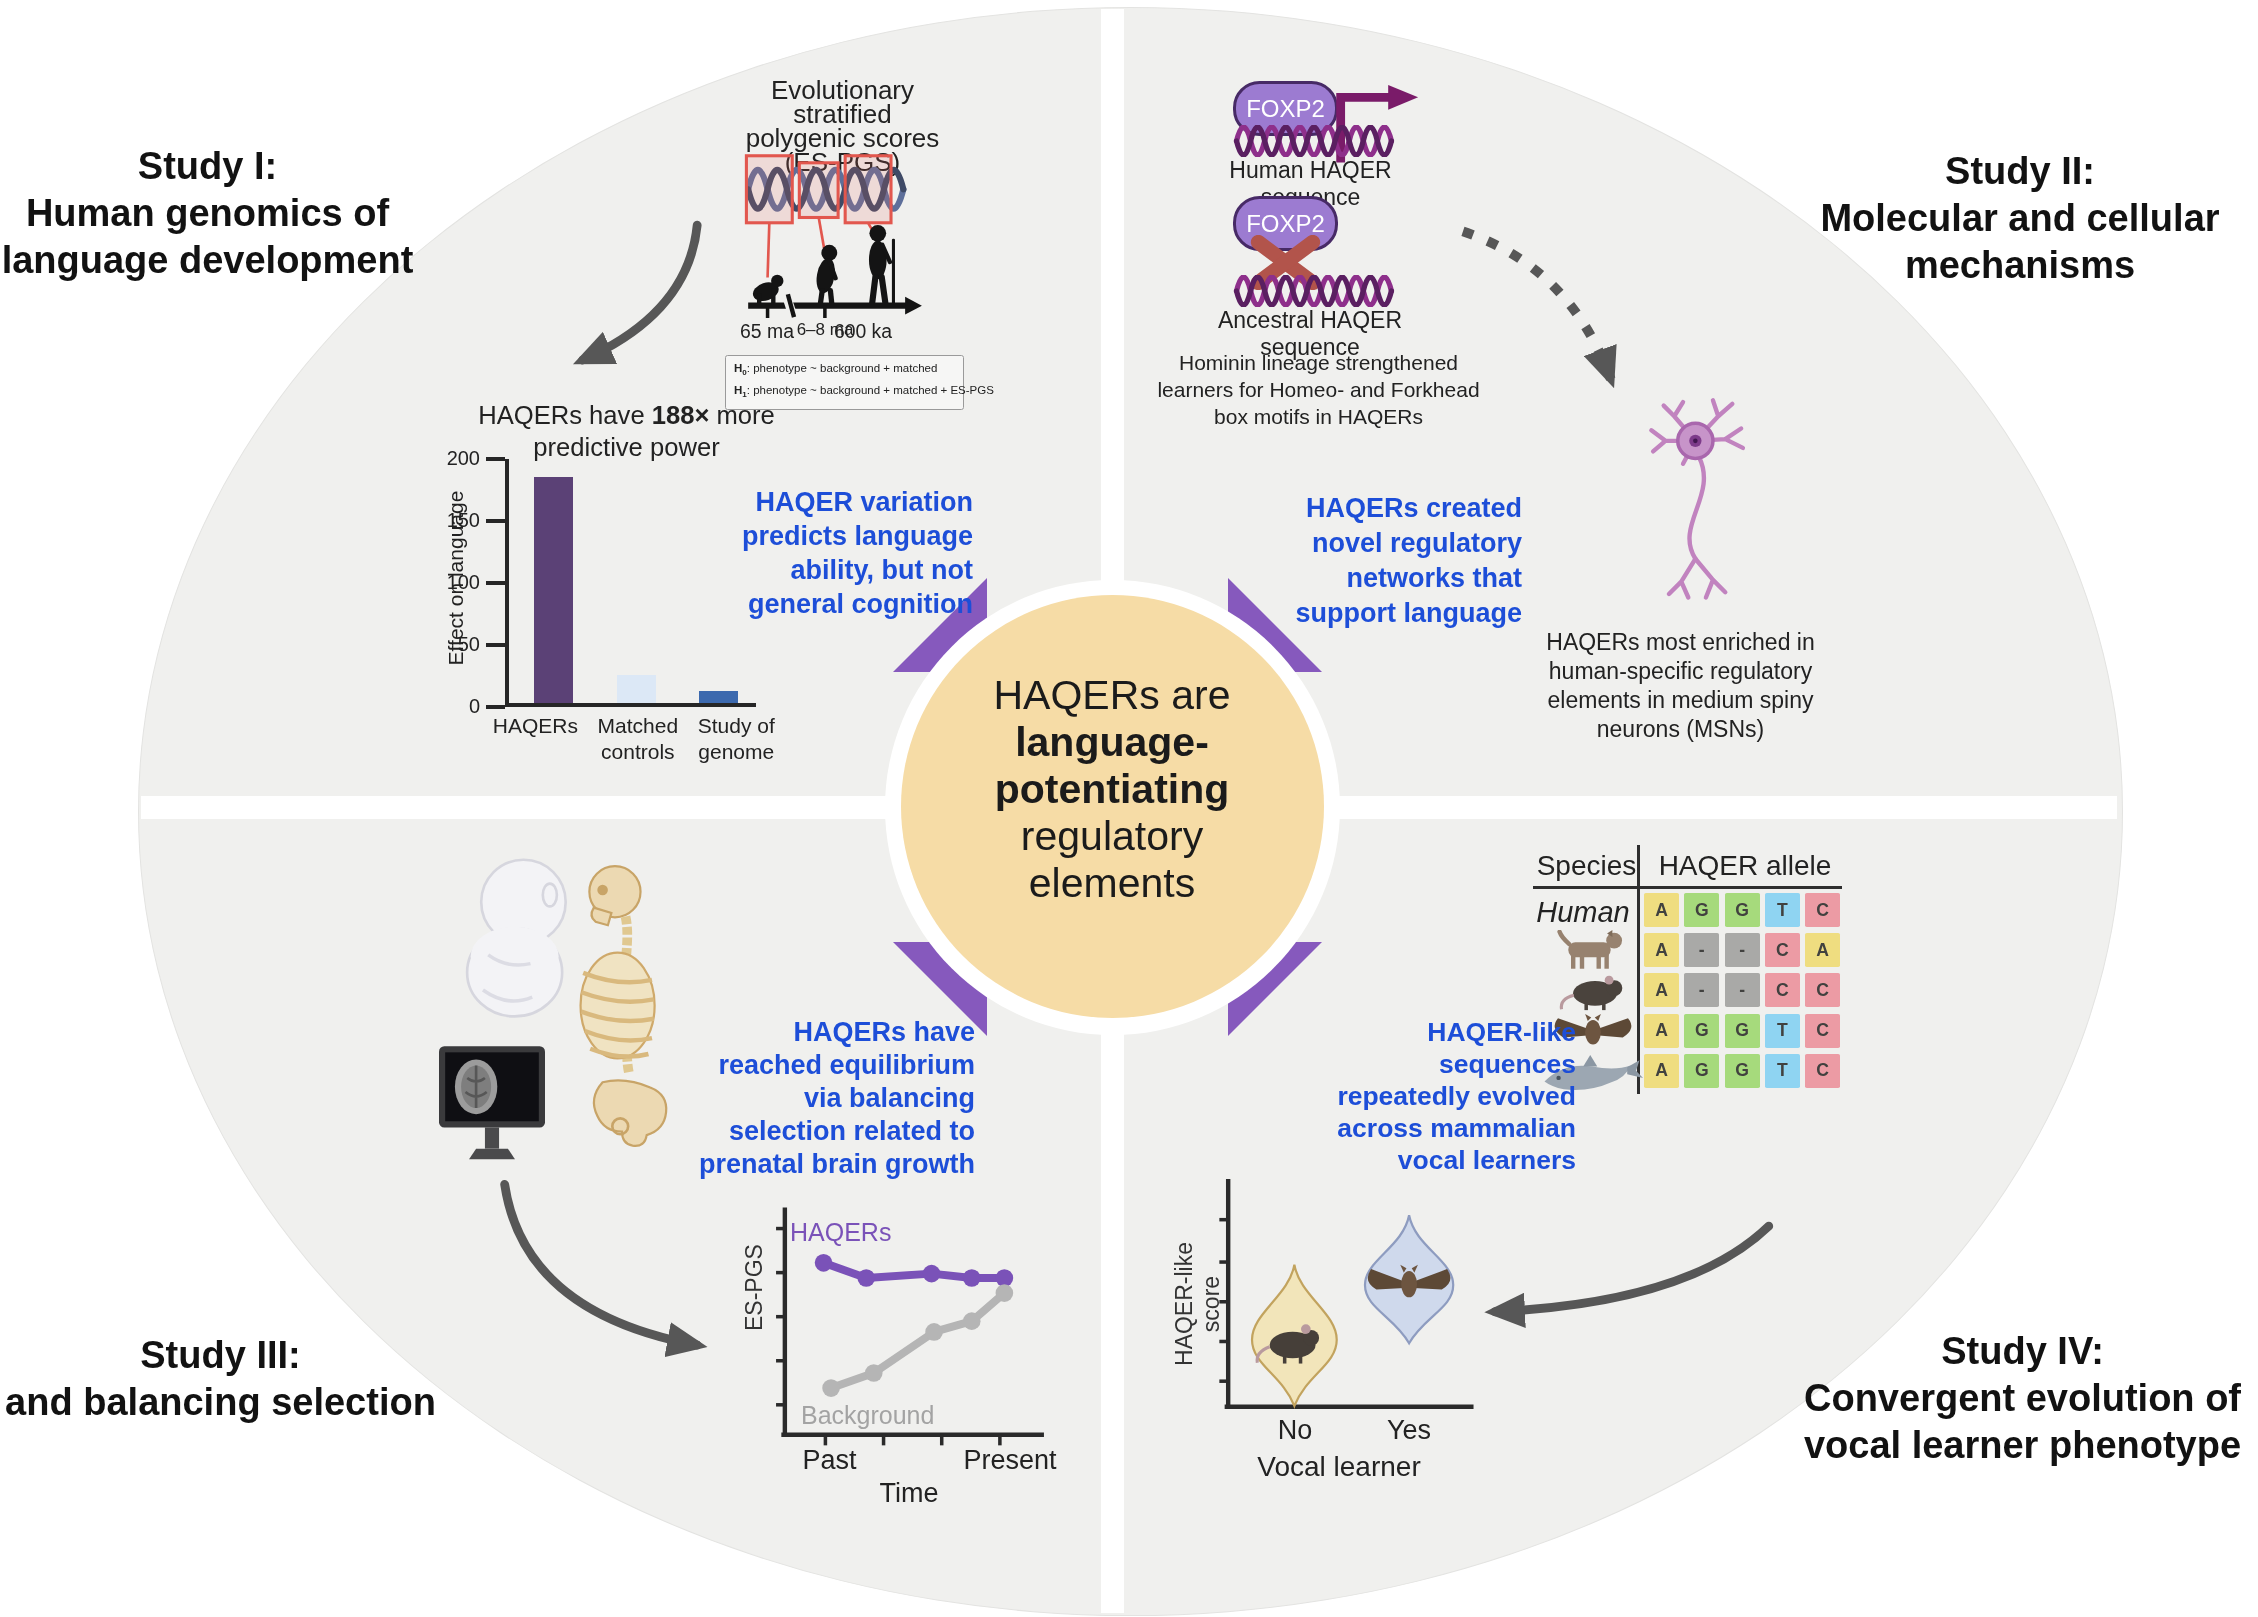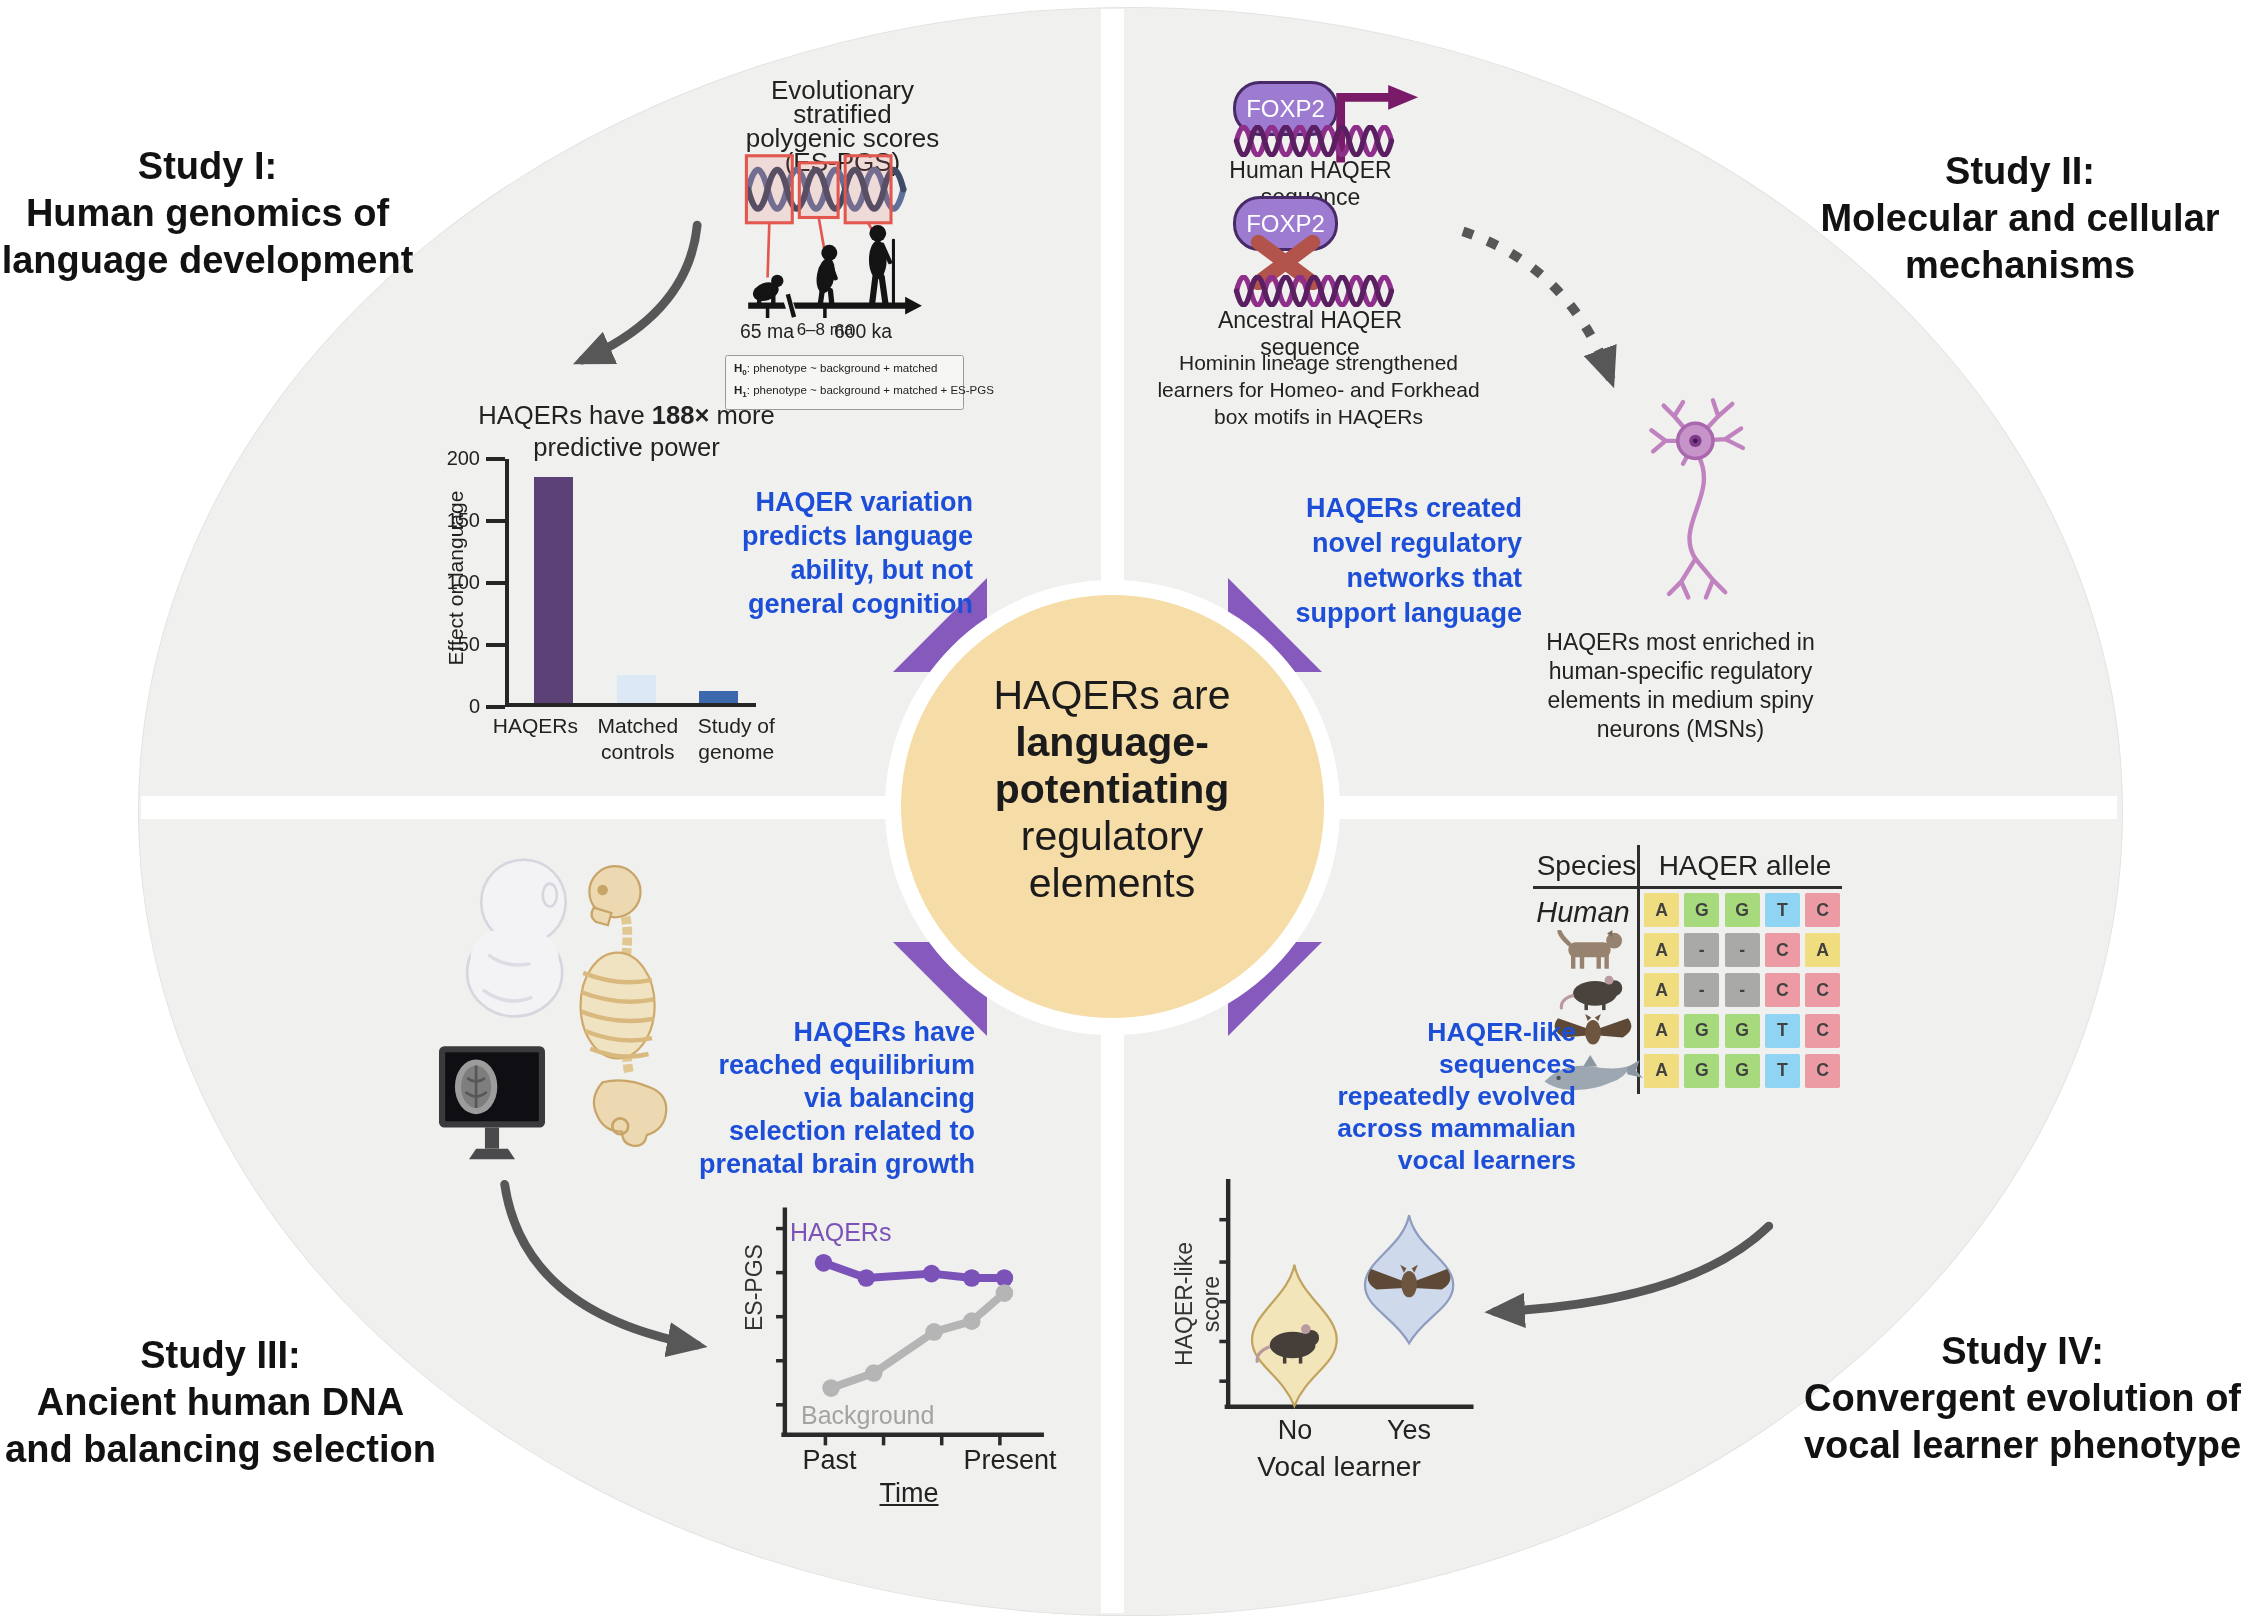--- a/index.html
+++ b/index.html
@@ -62,21 +62,20 @@
     <div>Human genomics of</div>
     <div>language development</div>
   </div>
   <div class="abs study-title" style="left:1782px;top:148px;width:476px;">
     <div>Study II:</div>
     <div>Molecular and cellular</div>
     <div>mechanisms</div>
   </div>
   <div class="abs study-title" style="left:0px;top:1332px;width:441px;">
     <div>Study III:</div>
-    <div>Ancient human DNA</div>
     <div>and balancing selection</div>
   </div>
   <div class="abs study-title" style="left:1782px;top:1328px;width:481px;">
     <div>Study IV:</div>
     <div>Convergent evolution of</div>
     <div>vocal learner phenotype</div>
   </div>
 
   <div class="abs caption" style="left:719px;top:78px;width:247px;font-size:26px;line-height:24px;font-weight:500;">
     <div>Evolutionary stratified</div>
@@ -343,21 +342,21 @@
         <circle cx="118.9" cy="193.85" r="10" fill="#b5b5b5"></circle>
         <circle cx="187.29999999999998" cy="147.3" r="10" fill="#b5b5b5"></circle>
         <circle cx="230.04999999999998" cy="135.05" r="10" fill="#b5b5b5"></circle>
         <circle cx="267.1" cy="103.19999999999999" r="10" fill="#b5b5b5"></circle>
       </g>
   </svg>
   <div class="abs" style="left:790px;top:1218px;font-size:25px;font-weight:500;color:#7a52b8;">HAQERs</div>
   <div class="abs" style="left:801px;top:1401px;font-size:25px;color:#a3a3a3;">Background</div>
   <div class="abs caption" style="left:781px;top:1445px;width:97px;font-size:27px;">Past</div>
   <div class="abs caption" style="left:948px;top:1445px;width:124px;font-size:27px;">Present</div>
-  <div class="abs caption" style="left:847px;top:1478px;width:124px;font-size:27px;text-decoration:underline;">Time</div>
+  <div class="abs caption" style="left:847px;top:1478px;width:124px;font-size:27px;">Time</div>
 
   <div class="abs caption" style="left:1532px;top:850px;width:109px;font-size:28px;">Species</div>
   <div class="abs caption" style="left:1646px;top:850px;width:198px;font-size:28px;">HAQER allele</div>
   <div class="abs" style="left:1533px;top:886px;width:309px;height:2.6px;background:#2e2e2e;"></div>
   <div class="abs" style="left:1637px;top:845px;width:2.6px;height:249px;background:#2e2e2e;"></div>
 
   <div class="abs caption" style="left:1532px;top:896px;width:102px;font-size:29px;font-style:italic;">Human</div>
   <svg class="abs" style="left:1554px;top:930px;" width="78" height="44" viewBox="0 0 88 50">
     <rect x="16" y="14" width="48" height="17" rx="8" fill="#97826f"></rect>
     <circle cx="68" cy="12" r="9" fill="#97826f"></circle>

